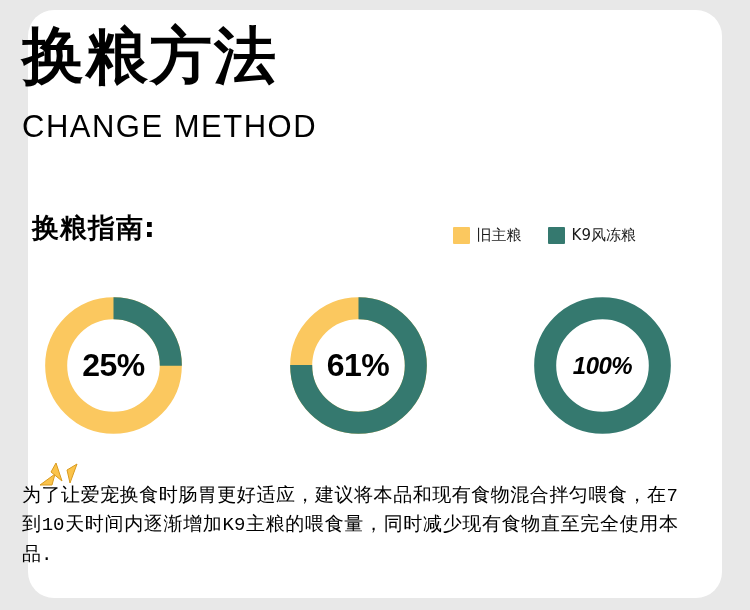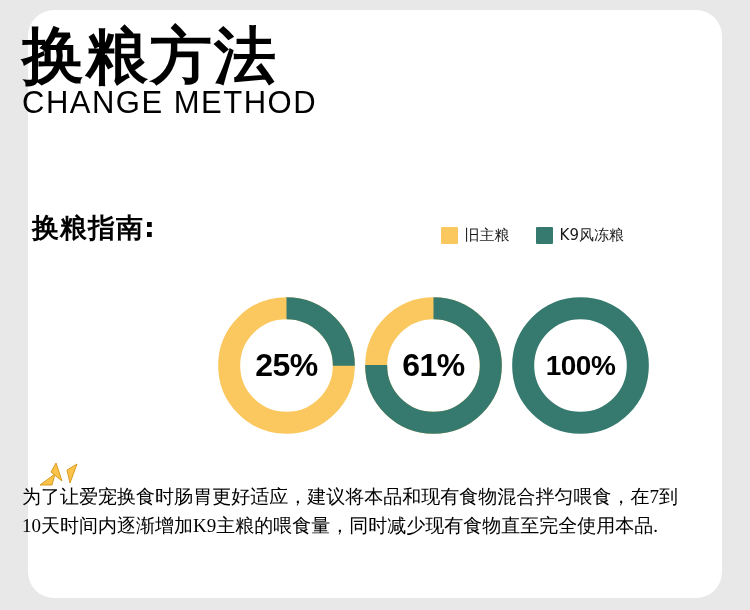--- a/index.html
+++ b/index.html
@@ -37,21 +37,21 @@
   .title-cn {
     font-size: 62px;
     line-height: 1.0;
     font-weight: bold;
     color: #000000;
     letter-spacing: 2px;
     font-family: "DejaVu Sans", "Liberation Sans", sans-serif;
     white-space: nowrap;
   }
   .title-en {
-    margin-top: 0;
+    margin-top: 24px;
     font-size: 31px;
     line-height: 1.0;
     font-weight: normal;
     color: #000000;
     letter-spacing: 1.5px;
     font-family: "Liberation Sans", sans-serif;
     white-space: nowrap;
   }
 
   
@@ -61,21 +61,21 @@
     top: 210px;
     font-size: 27px;
     font-weight: bold;
     color: #000000;
     letter-spacing: 1px;
     font-family: "DejaVu Sans", "Liberation Sans", sans-serif;
     white-space: nowrap;
   }
   .legend {
     position: absolute;
-    right: 40px;
+    right: 28px;
     top: 226px;
     display: flex;
     align-items: center;
     gap: 26px;
   }
   .legend-item {
     display: flex;
     align-items: center;
     gap: 7px;
   }
@@ -88,25 +88,25 @@
   .legend-label {
     font-size: 15px;
     color: #1a1a1a;
     font-family: "DejaVu Sans", "Liberation Sans", sans-serif;
     white-space: nowrap;
   }
 
   
   .donut-row {
     position: absolute;
-    left: 18px;
+    left: 40px;
     top: 292px;
     width: 636px;
     display: flex;
-    justify-content: flex-end;
+    justify-content: space-between;
     align-items: center;
   }
   .donut {
     position: relative;
     width: 147px;
     height: 147px;
   }
   .donut svg {
     display: block;
     width: 147px;
@@ -122,42 +122,43 @@
     align-items: center;
     justify-content: center;
     font-size: 32px;
     font-weight: bold;
     color: #000000;
     letter-spacing: -0.5px;
     font-family: "Liberation Sans", sans-serif;
     pointer-events: none;
   }
   .donut-label.small {
-    font-size: 28px;
+    font-size: 24px;
+    font-style: italic;
   }
 
   
   .sparkle {
     position: absolute;
     left: 39px;
     top: 461px;
     width: 42px;
     height: 34px;
   }
 
   
   .footnote {
     position: absolute;
     left: 22px;
     top: 482px;
     width: 656px;
     font-size: 19px;
     line-height: 1.55;
     color: #000000;
-    font-family: Liberation Serif, serif;
+    font-family: Liberation Mono, monospace;
     text-align: justify;
     text-justify: inter-character;
   }
 </style>
 </head>
 <body>
 
 <div class="page">
   <div class="card"></div>
 

